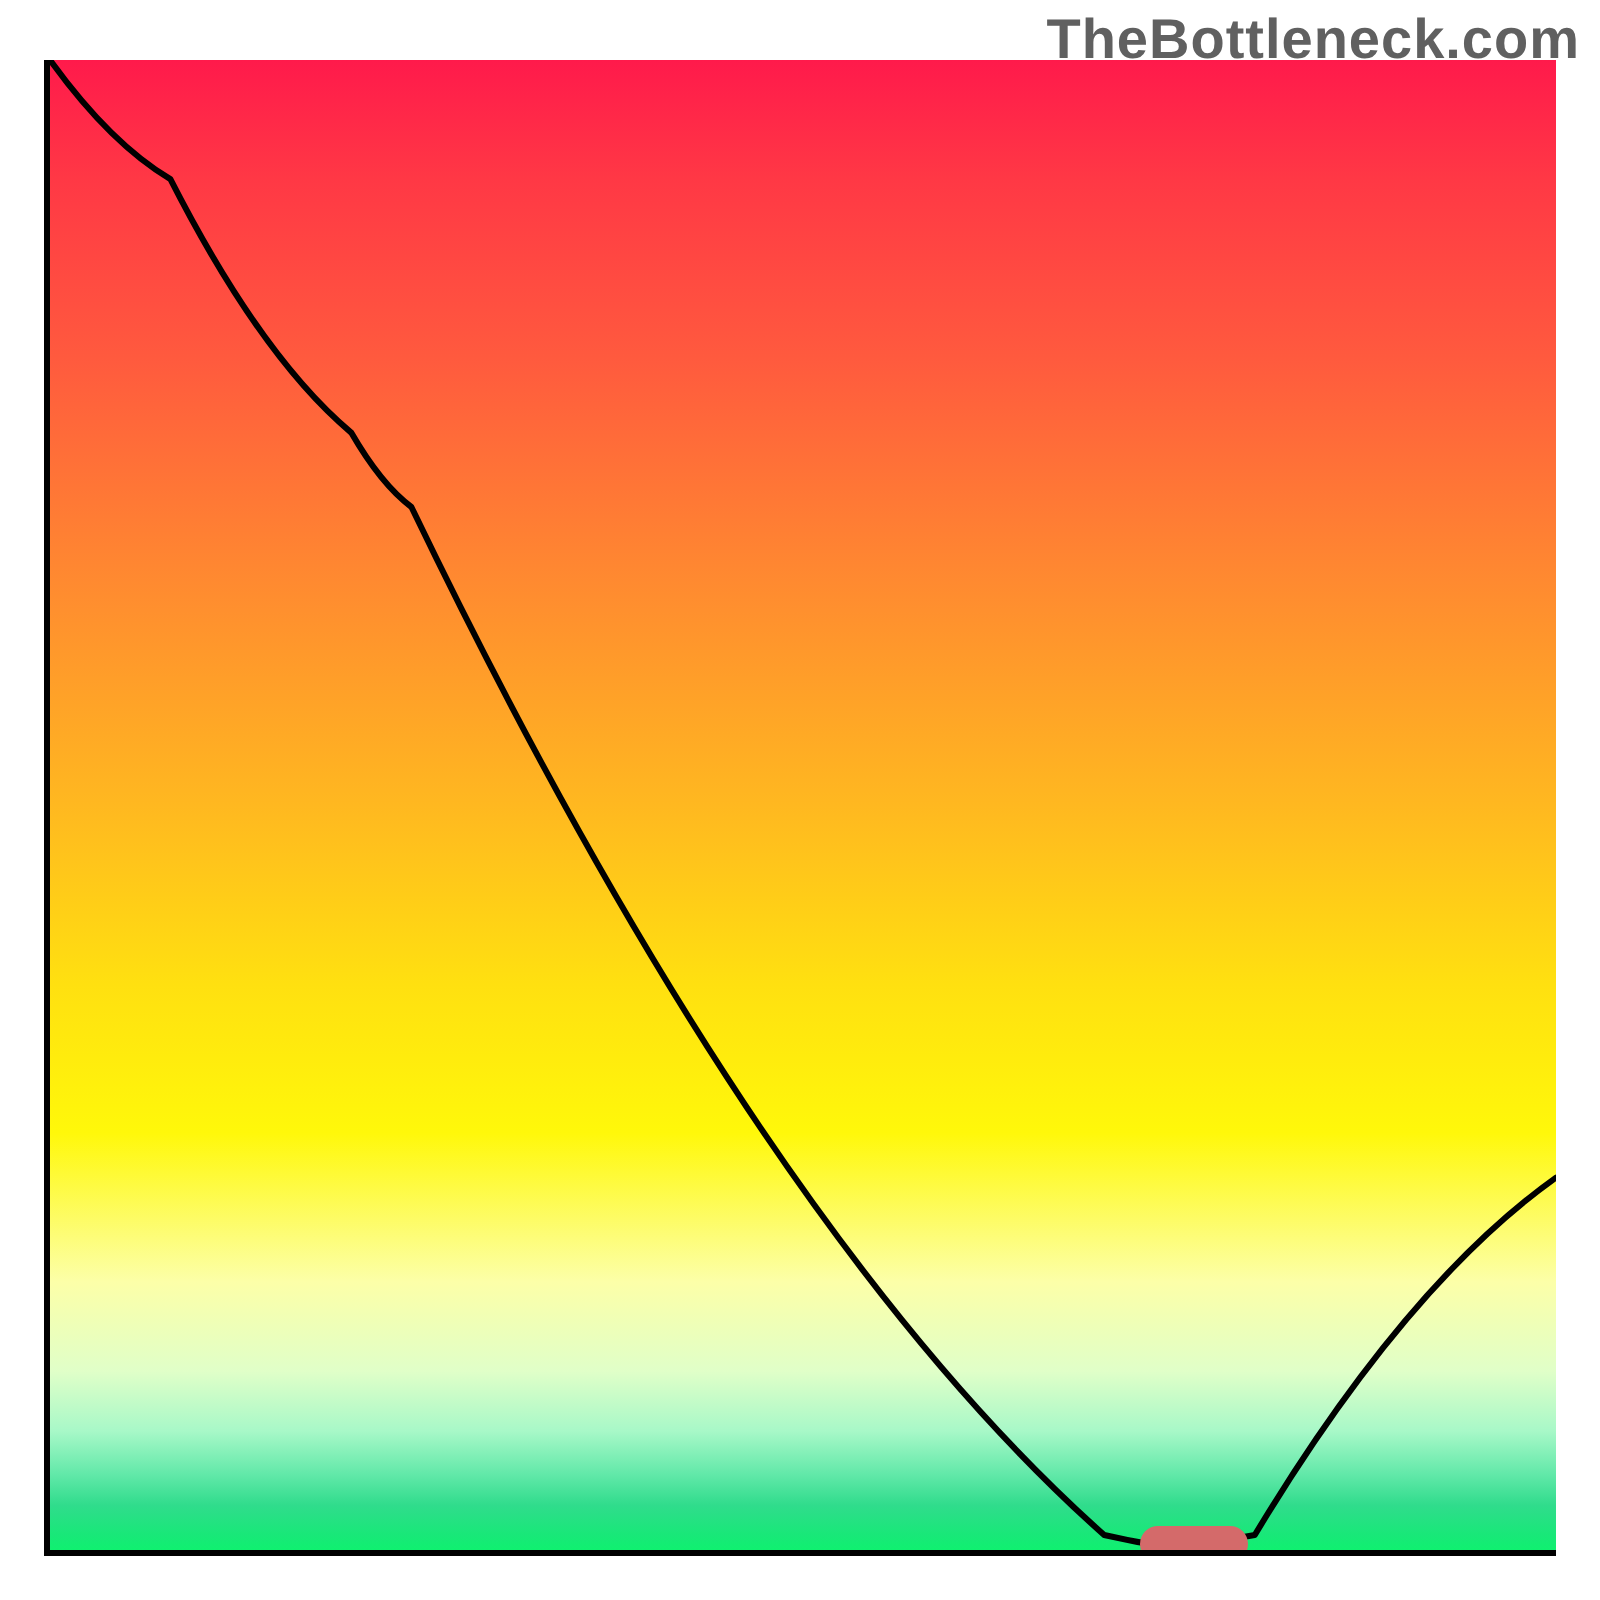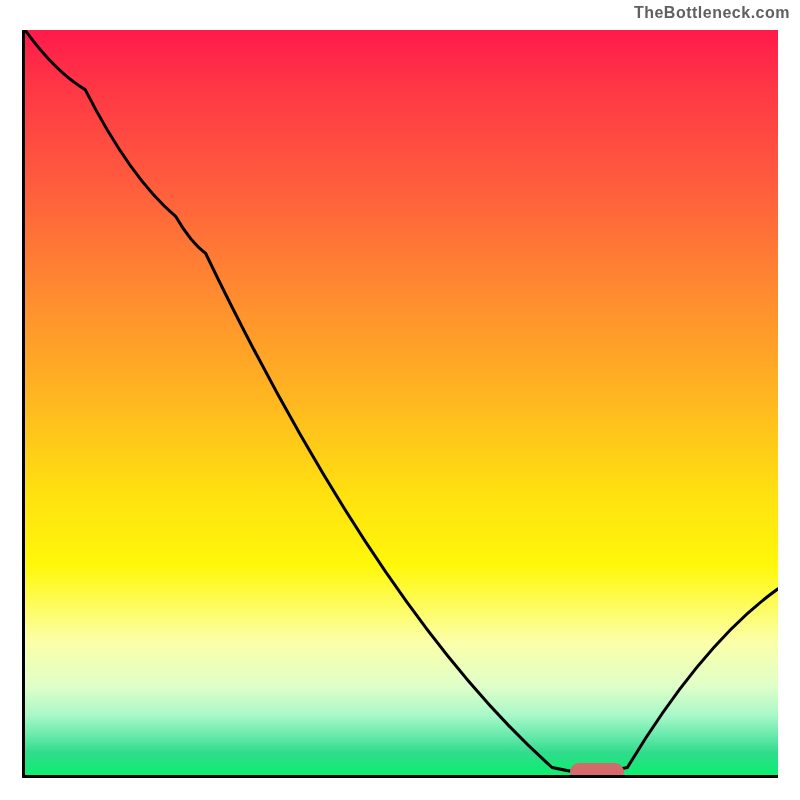--- a/index.html
+++ b/index.html
@@ -12,21 +12,21 @@
   }
   .frame {
     position: relative;
     width: 800px;
     height: 800px;
   }
   .watermark {
     position: absolute;
     top: 4px;
     right: 10px;
-    font-size: 16px;
+    font-size: 28px;
     font-weight: bold;
     color: #606060;
     letter-spacing: 0.5px;
   }
   .plot {
     position: absolute;
     left: 22px;
     top: 30px;
     width: 756px;
     height: 748px;

